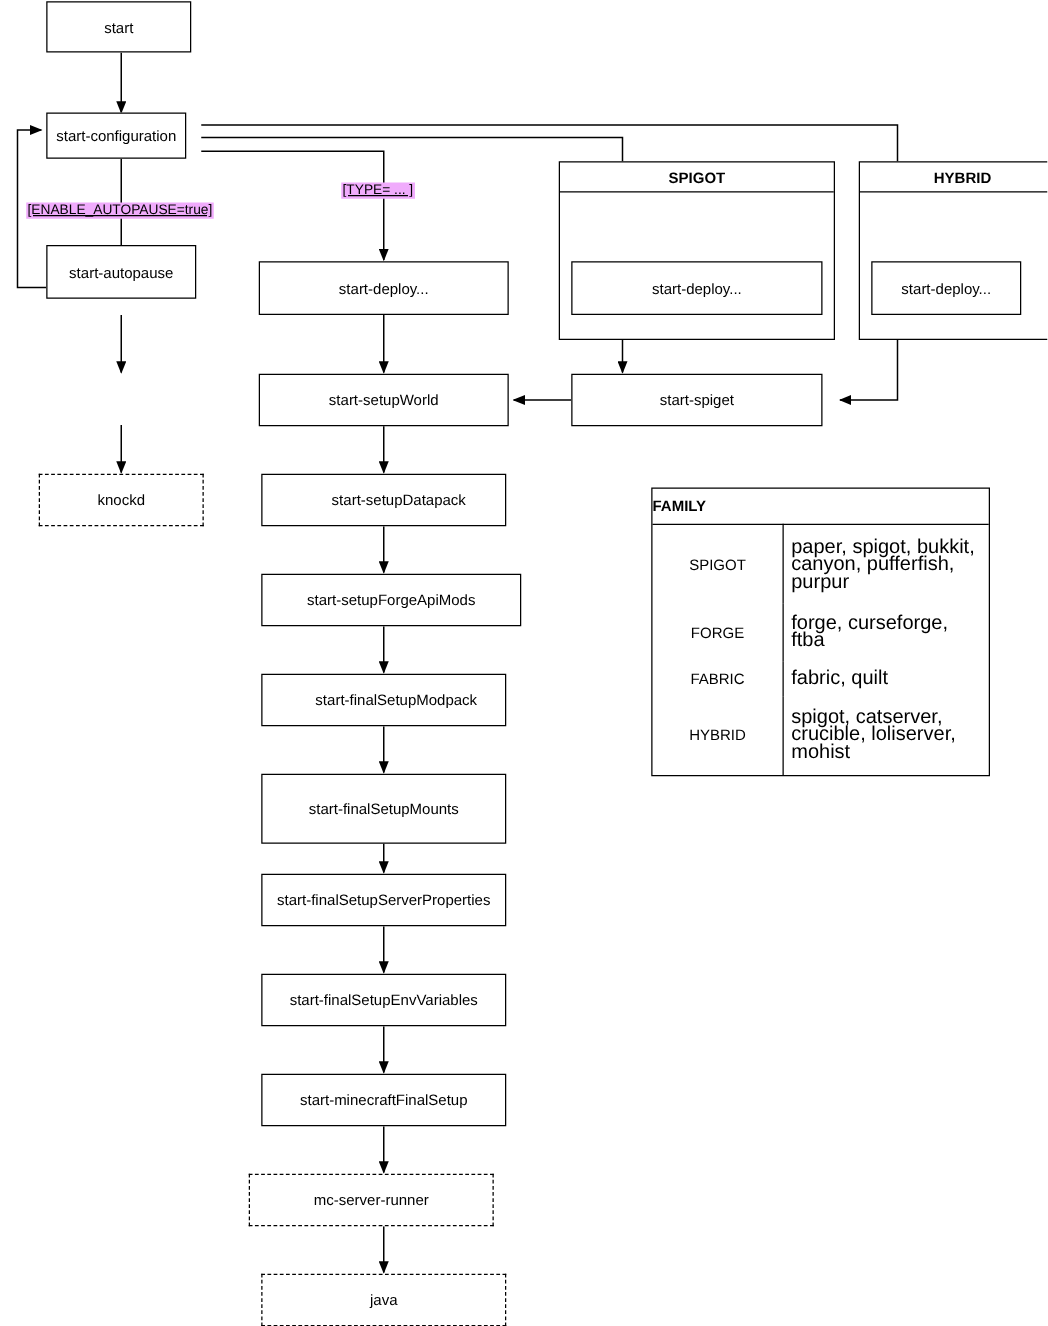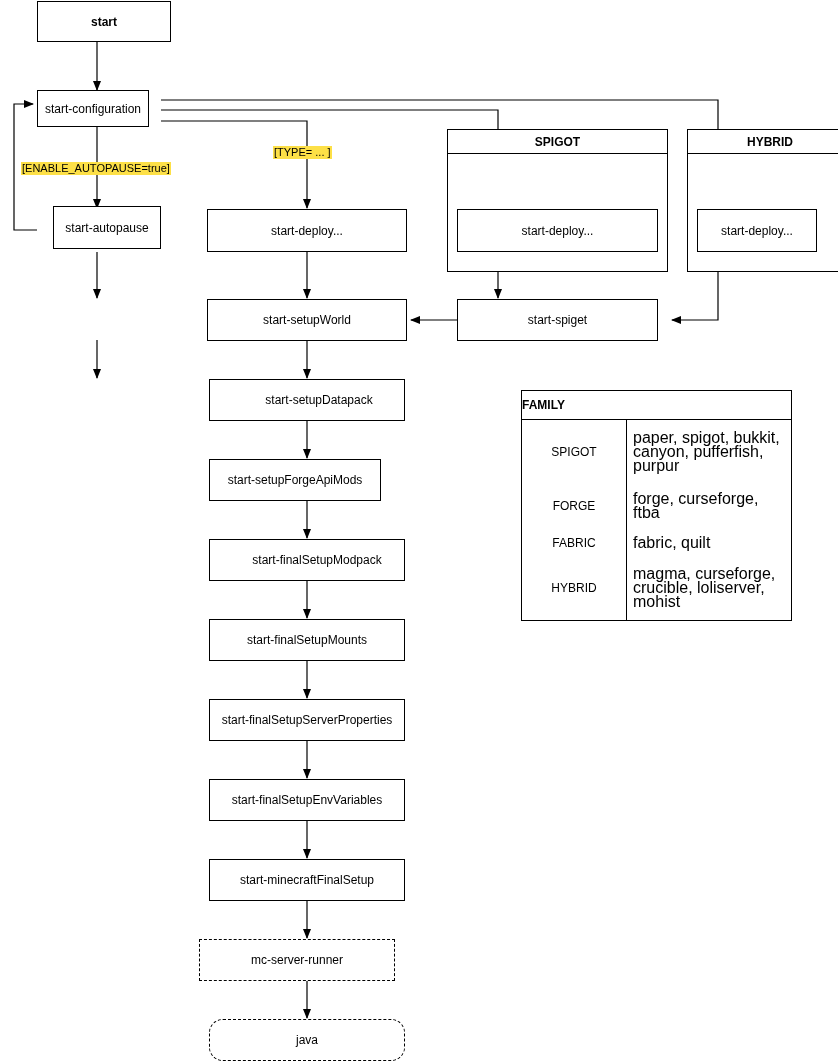--- a/index.html
+++ b/index.html
@@ -64,24 +64,25 @@
     justify-content: center;
     font-size: 12px;
     font-weight: bold;
     color: #000000;
   }
   .edge-label {
     position: absolute;
     font-size: 11px;
     line-height: 13px;
     color: #000000;
-    background: #fde047;
+    background: #f0abfc;
     white-space: nowrap;
     z-index: 4;
     padding: 0 1px;
+    text-decoration: underline;
   }
   
   .family-table {
     position: absolute;
     box-sizing: border-box;
     border: 1px solid #000000;
     background: #ffffff;
     z-index: 3;
     border-collapse: collapse;
   }
@@ -165,33 +166,36 @@
   </svg>
 
   <div class="group" style="left:447px; top:129px; width:221px; height:143px;">
     <div class="group-title">SPIGOT</div>
   </div>
 
   <div class="group" style="left:687px; top:129px; width:166px; height:143px;">
     <div class="group-title">HYBRID</div>
   </div>
 
-  <div class="node" style="left:37px; top:1px; width:134px; height:41px;font-weight:bold;">
+  <div class="node" style="left:37px; top:1px; width:116px; height:41px;">
     <span>start</span>
   </div>
 
   <div class="node" style="left:37px; top:90px; width:112px; height:37px;">
     <span>start-configuration</span>
   </div>
 
-  <div class="node" style="left:37px; top:206px; width:108px; height:43px;margin-left:16px;">
+  <div class="node" style="left:37px; top:196px; width:120px; height:43px;">
     <span>start-autopause</span>
   </div>
 
 
+  <div class="node dashed" style="left:31px; top:379px; width:132px; height:42px;">
+    <span>knockd</span>
+  </div>
 
   <div class="node" style="left:207px; top:209px; width:200px; height:43px;">
     <span>start-deploy...</span>
   </div>
 
   <div class="node" style="left:457px; top:209px; width:201px; height:43px; z-index:3;">
     <span>start-deploy...</span>
   </div>
 
   <div class="node" style="left:697px; top:209px; width:120px; height:43px; z-index:3;">
@@ -203,49 +207,49 @@
   </div>
 
   <div class="node" style="left:207px; top:299px; width:200px; height:42px;">
     <span>start-setupWorld</span>
   </div>
 
   <div class="node" style="left:209px; top:379px; width:196px; height:42px;padding-left:24px;">
     <span>start-setupDatapack</span>
   </div>
 
-  <div class="node" style="left:209px; top:459px; width:172px; height:42px;">
+  <div class="node" style="left:209px; top:459px; width:208px; height:42px;">
     <span>start-setupForgeApiMods</span>
   </div>
 
   <div class="node" style="left:209px; top:539px; width:196px; height:42px;padding-left:20px;">
     <span>start-finalSetupModpack</span>
   </div>
 
-  <div class="node" style="left:209px; top:619px; width:196px; height:42px;">
+  <div class="node" style="left:209px; top:619px; width:196px; height:56px;">
     <span>start-finalSetupMounts</span>
   </div>
 
   <div class="node" style="left:209px; top:779px; width:196px; height:42px;">
     <span>start-finalSetupEnvVariables</span>
   </div>
 
   <div class="node" style="left:209px; top:699px; width:196px; height:42px;">
     <span>start-finalSetupServerProperties</span>
   </div>
 
   <div class="node" style="left:209px; top:859px; width:196px; height:42px;">
     <span>start-minecraftFinalSetup</span>
   </div>
 
   <div class="node dashed" style="left:199px; top:939px; width:196px; height:42px;">
     <span>mc-server-runner</span>
   </div>
 
-  <div class="node dashed" style="left:209px; top:1019px; width:196px; height:42px;border-radius:14px;">
+  <div class="node dashed" style="left:209px; top:1019px; width:196px; height:42px;">
     <span>java</span>
   </div>
 
   <div class="edge-label" style="left:21px; top:162px;">[ENABLE_AUTOPAUSE=true]</div>
 
   <div class="edge-label" style="left:273px; top:146px;">[TYPE= ... ]</div>
 
   <div class="family-table" style="left:521px; top:390px; width:271px; height:231px;">
     <table>
       <thead>
@@ -261,19 +265,19 @@
         <tr>
           <td class="fam-key">FORGE</td>
           <td class="fam-val">forge, curseforge, ftba</td>
         </tr>
         <tr>
           <td class="fam-key">FABRIC</td>
           <td class="fam-val">fabric, quilt</td>
         </tr>
         <tr>
           <td class="fam-key">HYBRID</td>
-          <td class="fam-val">magma, curseforge, crucible, loliserver, mohist</td>
+          <td class="fam-val">spigot, catserver, crucible, loliserver, mohist</td>
         </tr>
       </tbody>
     </table>
   </div>
 
 </div>
 
 </body></html>

